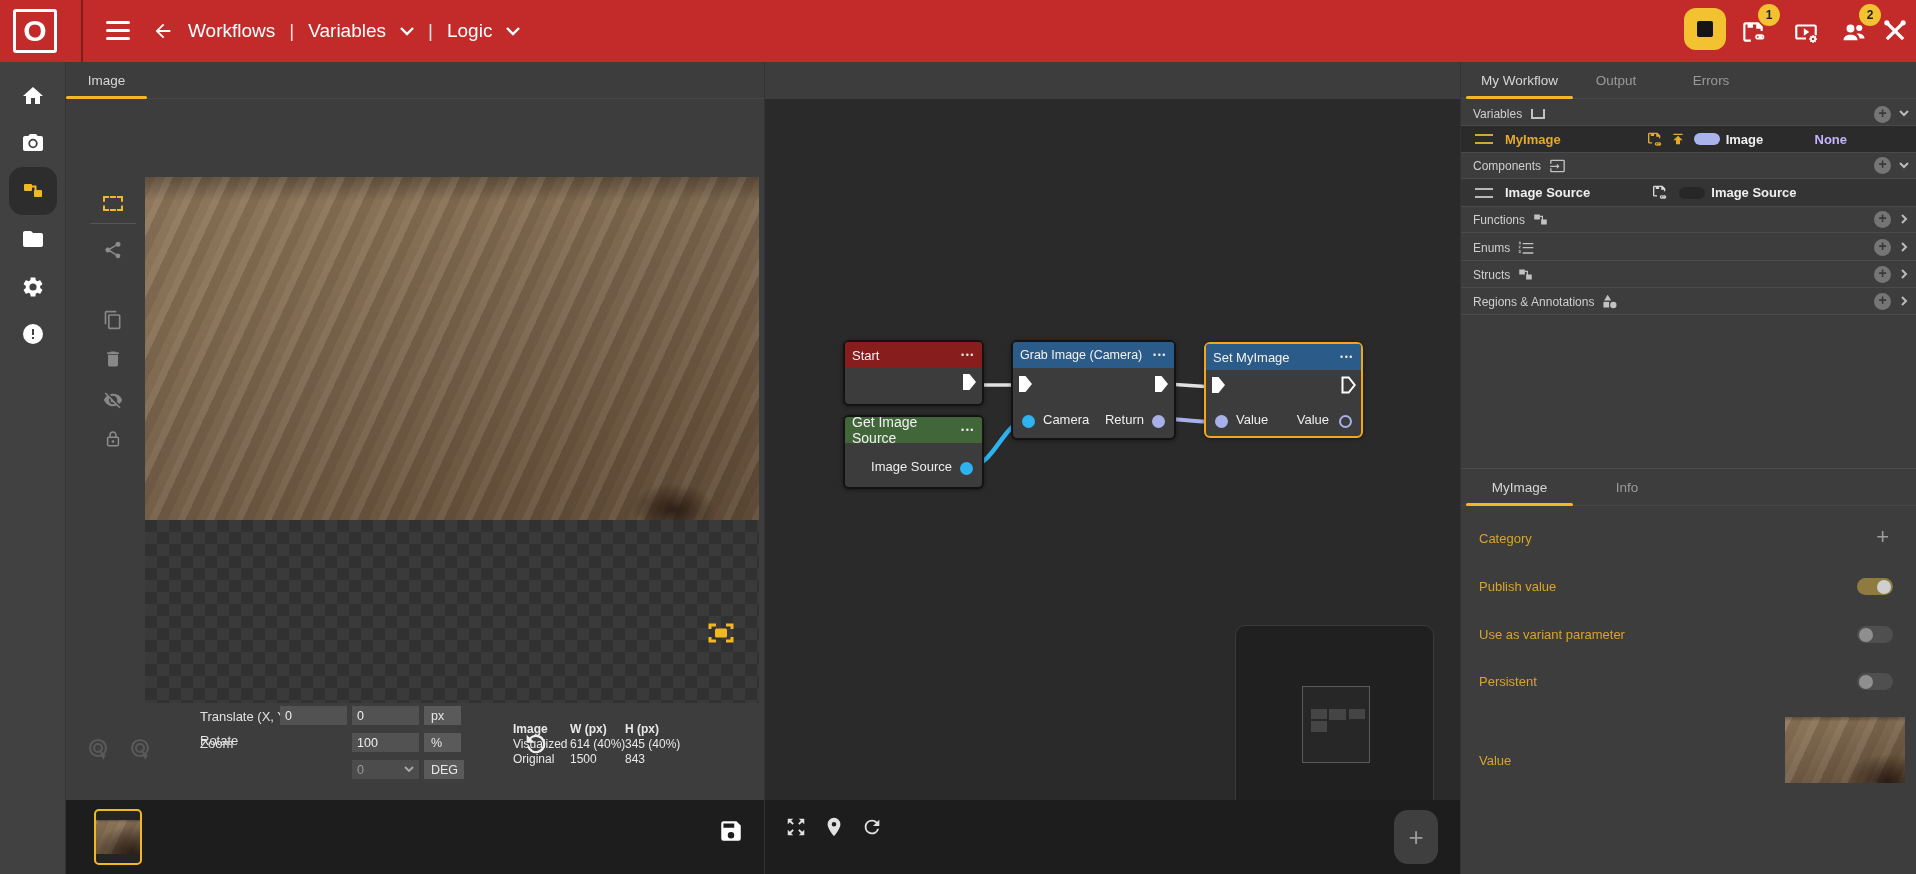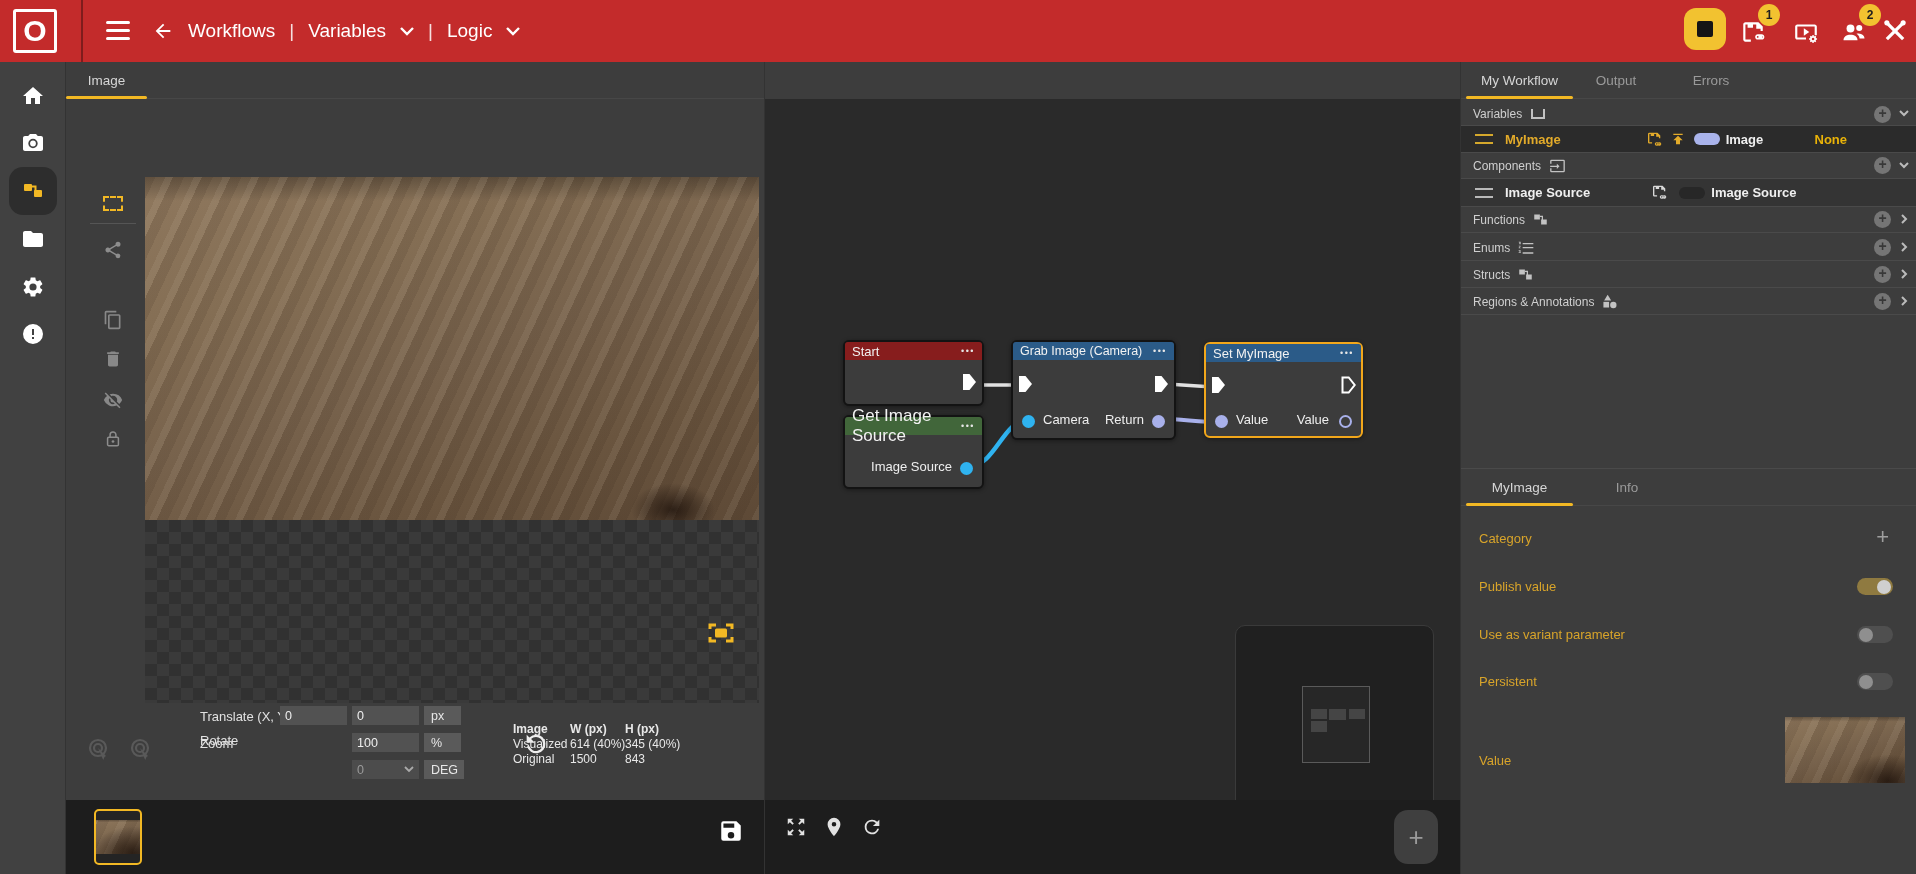--- a/index.html
+++ b/index.html
@@ -63,21 +63,21 @@
   .panel-bottombar{position:absolute;left:0;bottom:0;width:100%;height:74px;background:#1d1d1d}
   .thumb{position:absolute;left:28px;top:9px;width:48px;height:56px;border:2px solid #f2b824;border-radius:5px;
     background:#242424;display:flex;flex-direction:column;justify-content:center;cursor:pointer}
   .thumb .inner{height:34px}
 
   
   .graph-panel{position:absolute;left:764px;top:62px;width:696px;height:812px;background:#3d3d3d;border-left:1px solid #333}
   .graph-canvas{position:absolute;left:0;top:37px;width:696px;height:701px;background:#2a2a2a}
   .node{position:absolute;background:#3c3c3c;border:2px solid #131313;border-radius:6px;box-shadow:0 1px 4px rgba(0,0,0,.4)}
   .node.selected{border-color:#f2a71b}
-  .node-header{height:18px;display:flex;align-items:center;justify-content:space-between;
+  .node-header{height:26px;display:flex;align-items:center;justify-content:space-between;
     padding:0 7px;border-radius:3px 3px 0 0;color:#f2f2f2;font-size:13px}
   .node-menu{color:#e6e6e6;font-size:9px;letter-spacing:1.5px;cursor:pointer}
   .hdr-red{background:#871d1d}.hdr-blue{background:#2b5b88}.hdr-green{background:#41663a}
   .pin-label{position:absolute;font-size:13px;color:#eee}
   .pin-circle{position:absolute;width:13px;height:13px;border-radius:50%;cursor:crosshair}
   .pin-blue{background:#2fb3f0}.pin-purple{background:#a8b0ea}
   .pin-hollow{background:transparent;border:2.5px solid #a8b0ea}
   .minimap{position:absolute;left:470px;top:526px;width:199px;height:197px;background:#202020;
     border:1px solid #3a3a3a;border-radius:10px;cursor:pointer}
   .mm-view{position:absolute;left:66px;top:60px;width:68px;height:77px;border:1px solid #5a5a5a;background:#272727}
@@ -359,21 +359,21 @@
         </div>
         <span class="abs" style="right:5px;top:31px">
           <svg width="15" height="18" viewBox="0 0 15 18">
               <path d="M1 1h6.5L14 9l-6.5 8H1z" fill="#fff"></path>
             </svg>
         </span>
       </div>
 
       <div class="node" style="left:78px;top:316px;width:141px;height:74px">
         <div class="node-header hdr-green">
-          <span style="font-size:17px">Get Image Source</span>
+          <span style="font-size:14px">Get Image Source</span>
           <span class="node-menu">•••</span>
         </div>
         <span class="pin-label" style="right:30px;top:42px">Image Source</span>
         <span class="pin-circle pin-blue" style="right:9px;top:45px"></span>
       </div>
 
       <div class="node" style="left:246px;top:241px;width:165px;height:100px">
         <div class="node-header hdr-blue">
           <span style="font-size:12.5px">Grab Image (Camera)</span>
           <span class="node-menu">•••</span>
@@ -481,21 +481,21 @@
             <path d="M11 17.5c0-1.4 1.1-2.5 2.5-2.5h2v1.6h-2a.9.9 0 1 0 0 1.8h2V20h-2a2.5 2.5 0 0 1-2.5-2.5zm5-2.5h2a2.5 2.5 0 1 1 0 5h-2v-1.6h2a.9.9 0 1 0 0-1.8h-2V15zm-2 3.3v-1.6h4.4v1.6H14z" fill="#e3ab2a"></path>
           </svg>
       </span>
       <span style="margin-left:6px;display:flex">
         <svg width="16" height="16" viewBox="0 0 24 24">
             <path d="M5 4v2h14V4H5zm0 10h4v6h6v-6h4l-7-7-7 7z" fill="#e3ab2a"></path>
           </svg>
       </span>
       <span class="type-pill" style="margin-left:8px;background:#aab4ec"></span>
       <span style="margin-left:6px;color:#efefef;font-weight:bold">Image</span>
-      <span style="position:absolute;right:70px;color:#eab308;font-weight:bold">None</span>
+      <span style="position:absolute;right:70px;color:#c4b5fd;font-weight:bold">None</span>
     </div>
 
     <div class="rp-row" style="top:91px;height:26px">
       <span class="lbl">Components</span>
       <svg width="17" height="14" viewBox="0 0 24 21">
           <path d="M21 1H3a2 2 0 0 0-2 2v4h2V3h18v15H3v-4H1v4a2 2 0 0 0 2 2h18a2 2 0 0 0 2-2V3a2 2 0 0 0-2-2zM11 15l4-4-4-4v3H1v2h10v3z" fill="#c2c2c2"></path>
         </svg>
       <div class="plus-circle">+</div>
       <span class="rp-chev">
           <svg width="14" height="14" viewBox="0 0 14 14">

